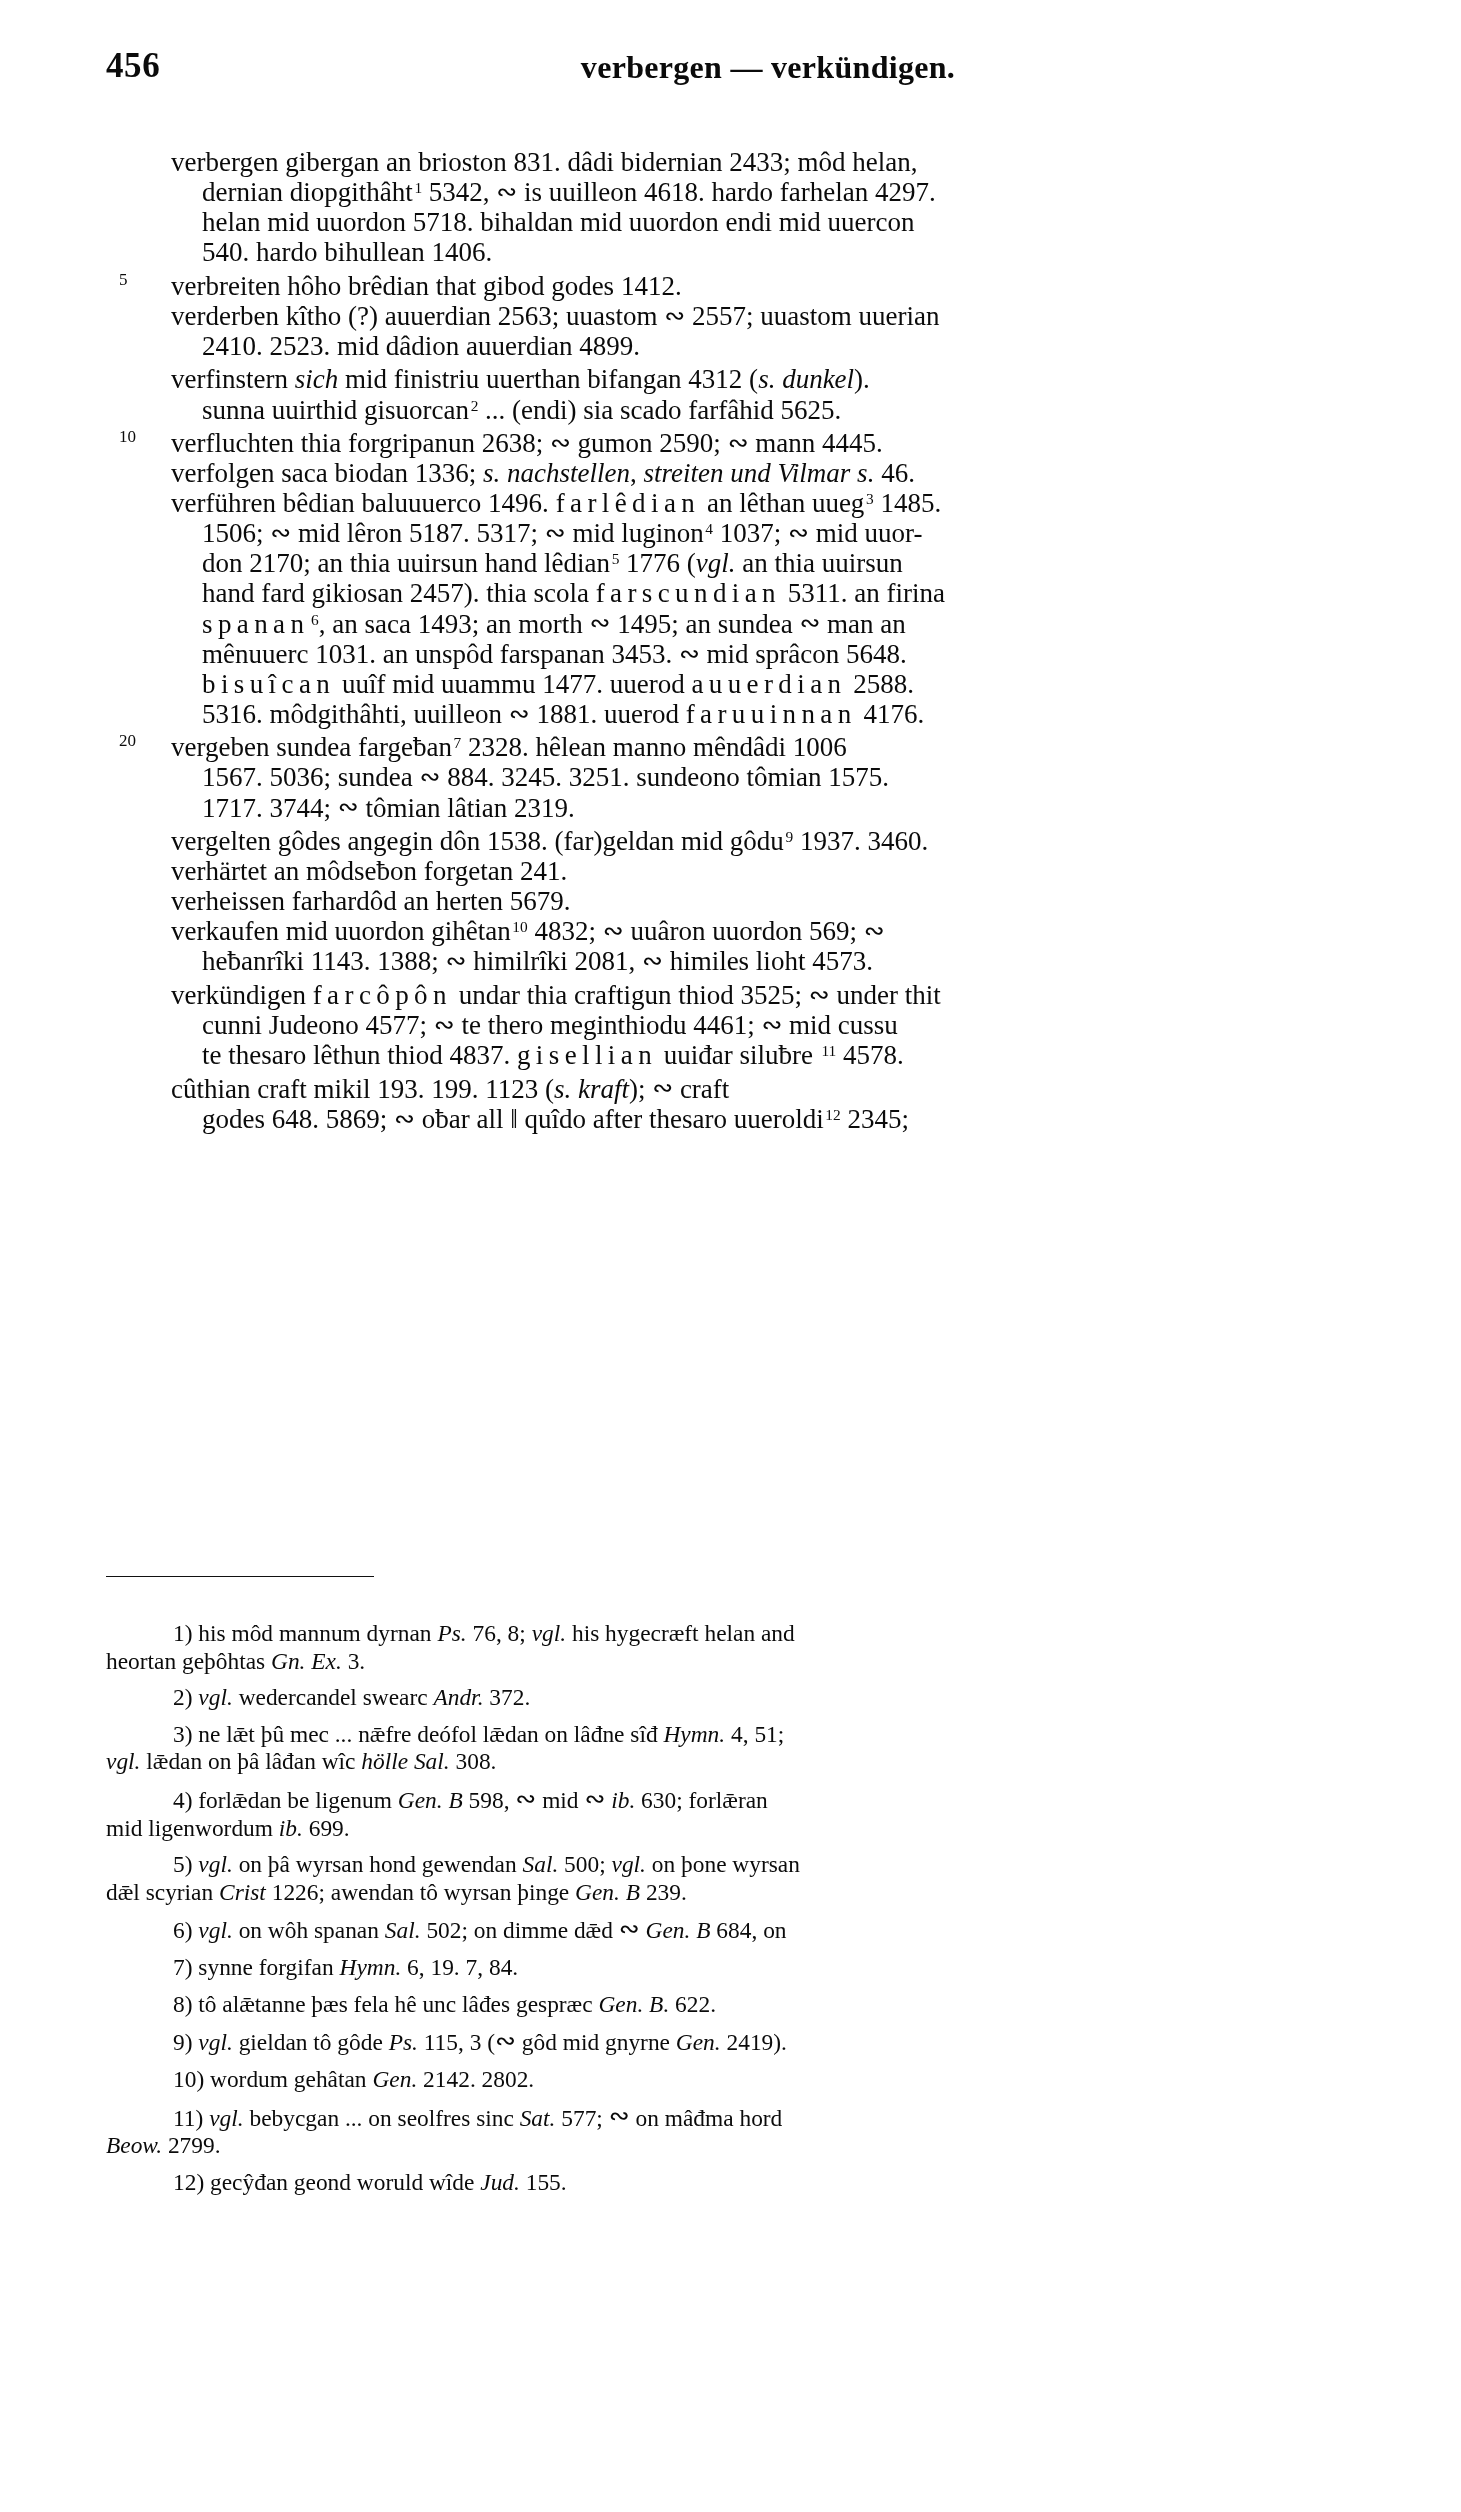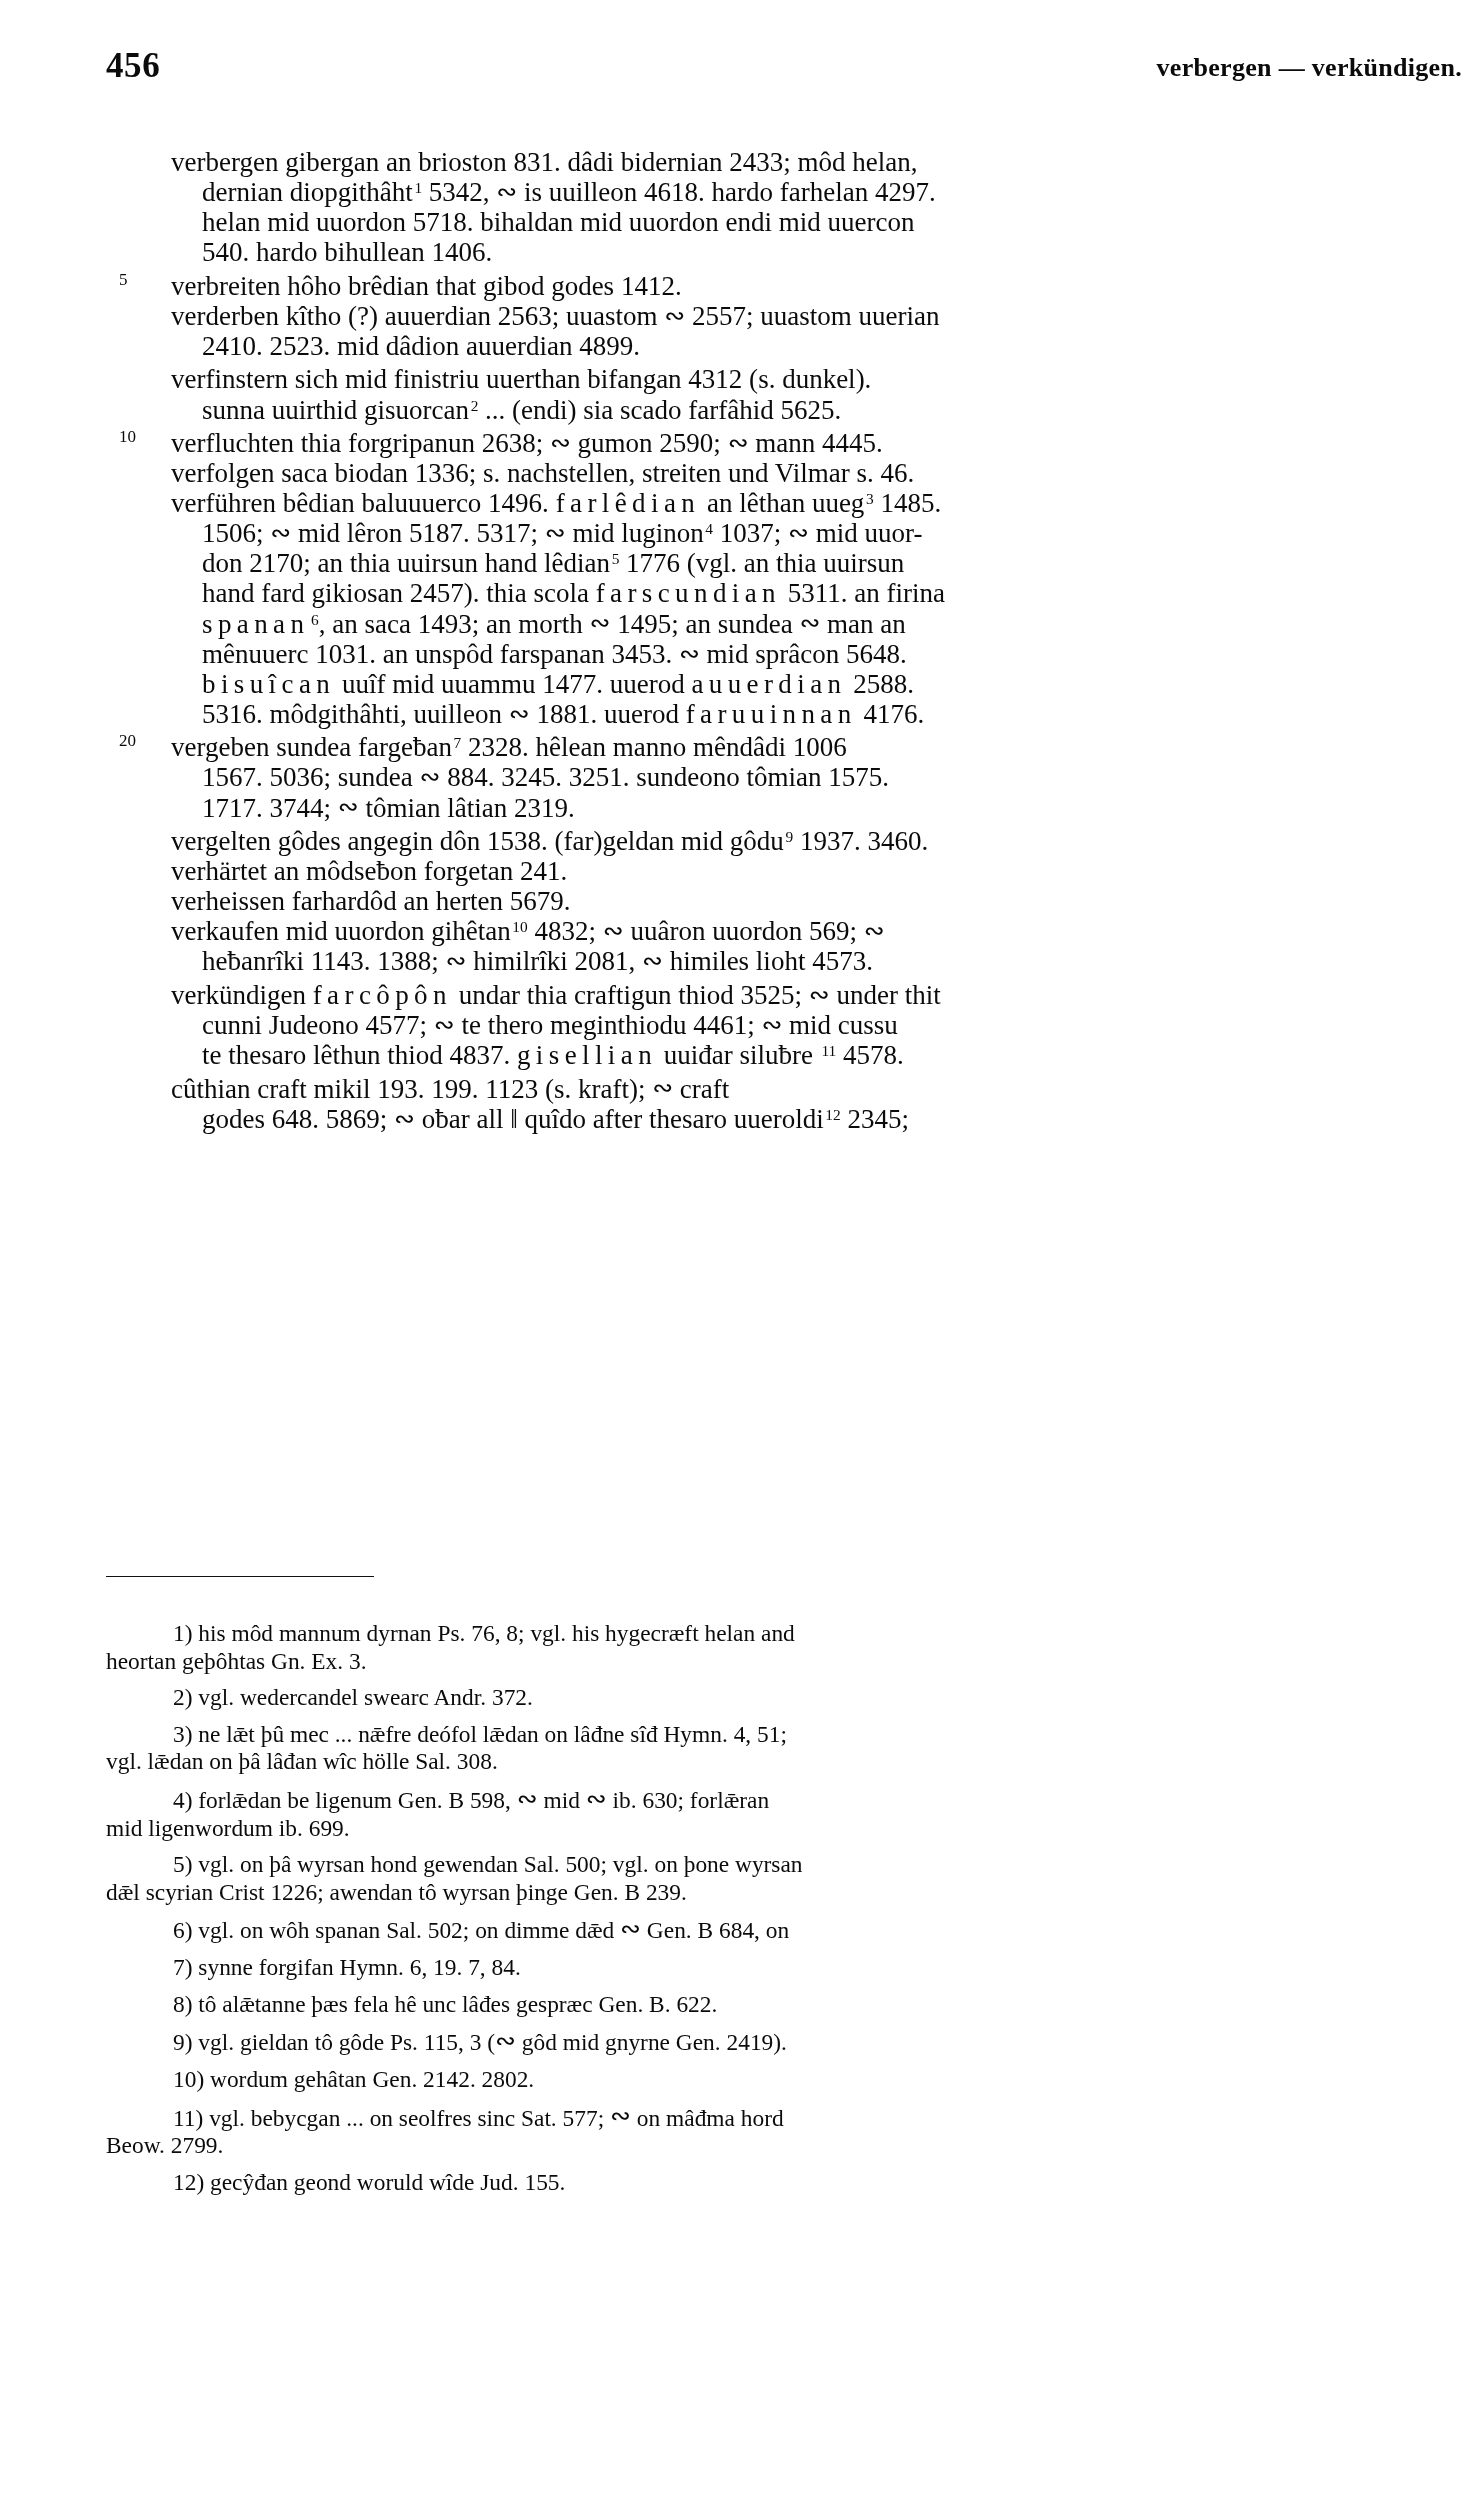--- a/index.html
+++ b/index.html
@@ -39,22 +39,22 @@
     font-size: 35px;
     font-weight: 700;
     letter-spacing: 0.6px;
     line-height: 41px;
   }
   .runtitle {
     position: absolute;
     left: 0;
     top: 2.3px;
     width: 1462px;
-    text-align: right;
-    font-size: 26px;
+    text-align: center;
+    font-size: 32px;
     font-weight: 700;
     line-height: 41px;
     letter-spacing: 0.3px;
     padding-left: 74px;
     box-sizing: border-box;
   }
 
   
   .body {
     position: absolute;
@@ -76,21 +76,21 @@
     position: absolute;
     left: 119px;
     font-size: 17px;
     font-weight: 400;
     letter-spacing: 0;
   }
   .l { display: block; white-space: nowrap; }
   .l.ind { padding-left: 31px; }
 
   .hw { font-weight: 400; }
-  .it { }
+  .it { font-style: italic; }
   .sp { letter-spacing: 0.20em; }
   .tilde { font-size: 25px; position: relative; top: -1.1px; letter-spacing: 0; }
   sup.fn {
     font-size: 15.4px;
     vertical-align: 0.52em;
     line-height: 0;
     margin-left: 1.7px;
     font-weight: 400;
     font-style: normal;
   }

